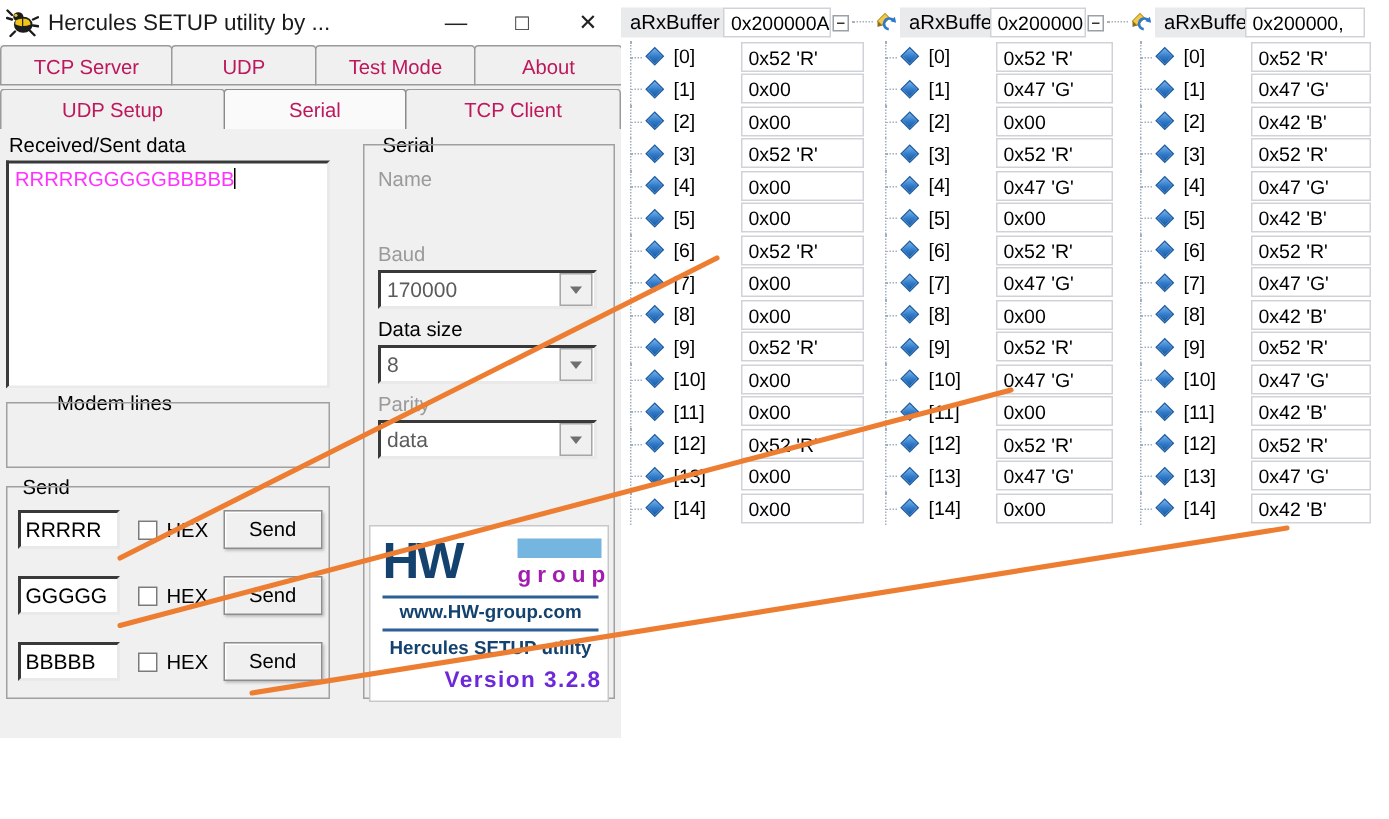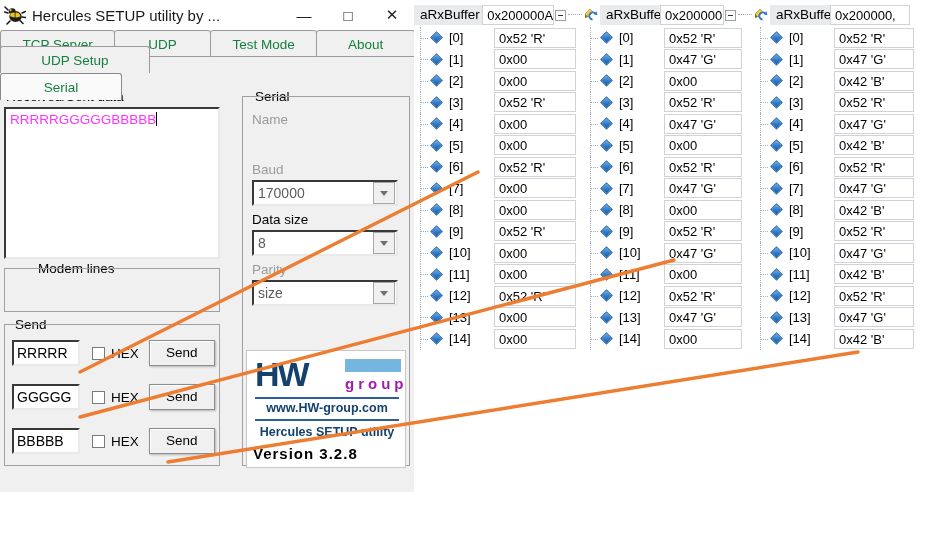--- a/index.html
+++ b/index.html
@@ -25,27 +25,27 @@
     font-size:15px;color:#222;flex:none;
   }
   #win-controls{position:absolute;right:0;top:0;display:flex;}
 
   
   #tabstrip{position:absolute;left:0;top:30px;width:414px;height:58px;}
   .tabrow{position:absolute;left:0;width:414px;height:29px;display:flex;}
   .tab{
     height:27px;line-height:27px;text-align:center;font-size:13.5px;
     background:#f0f0f0;border:1px solid #9a9a9a;border-bottom:none;
-    margin-right:-1px;box-sizing:border-box;color:#15803d;
+    margin-right:-1px;box-sizing:border-box;color:#be185d;
     border-top-left-radius:3px;border-top-right-radius:3px;
     position:relative;
   }
   .tab.active{background:#fafafa;border-color:#8a8a8a;z-index:5;}
   #tabrow-top{top:0;}
-  #tabrow-bottom{top:16px;flex-direction:column;}
+  #tabrow-bottom{top:29px;}
   #tabrow-top .tab{border-bottom:1px solid #9a9a9a;}
 
   
   #mainpanel{position:absolute;left:0;top:88px;width:414px;height:404px;background:#f0f0f0;}
   .grouplabel{
     position:absolute;font-size:13.5px;background:#f0f0f0;padding:0 3px;color:#000;
   }
   .groupbox{position:absolute;border:1px solid #a0a0a0;box-sizing:border-box;}
 
   #recv-label{left:3px;top:1px;}
@@ -123,22 +123,22 @@
     font-weight:bold;font-size:34px;color:#14426e;letter-spacing:-2px;line-height:34px;}
   #hw-bluebar{position:absolute;left:98px;top:8px;width:56px;height:13px;background:#74b6e0;}
   #hw-group{position:absolute;left:98px;top:24px;font-weight:bold;font-size:15px;
     letter-spacing:4px;color:#a21caf;}
   #hw-rule1{position:absolute;left:8px;top:46px;width:144px;height:2px;background:#2b5f96;}
   #hw-url{position:absolute;left:8px;top:50px;width:144px;text-align:center;
     font-weight:bold;font-size:12.5px;color:#14426e;}
   #hw-rule2{position:absolute;left:8px;top:68px;width:144px;height:2px;background:#2b5f96;}
   #hw-sub{position:absolute;left:6px;top:74px;width:148px;text-align:center;
     font-weight:bold;font-size:12.5px;color:#14426e;}
-  #hw-ver{position:absolute;left:6px;top:94px;width:148px;text-align:left;
-    font-weight:bold;font-size:15px;color:#000000;letter-spacing:1px;}
+  #hw-ver{position:absolute;left:6px;top:94px;width:148px;text-align:right;
+    font-weight:bold;font-size:15px;color:#6d28d9;letter-spacing:1px;}
 
   
   #watch-panel{position:absolute;left:414px;top:0;width:512px;height:546px;background:#ffffff;}
   .watch-col{position:absolute;top:0;width:170px;height:366px;}
   .wc-head{
     position:absolute;left:0;top:5px;height:20px;width:100%;
     display:flex;align-items:center;
   }
   .wc-name{
     background:#e9eaec;height:20px;line-height:20px;font-size:13.5px;
@@ -263,21 +263,21 @@
     <div class="fieldlabel black" style="left:252px;top:124px">Data size</div>
     <div class="combo" style="left:252px;top:142px">
       <span class="val">8</span>
       <span class="arrow">
           <i class="caret-dn"></i>
         </span>
     </div>
 
     <div class="fieldlabel" style="left:252px;top:174px">Parity</div>
     <div class="combo" style="left:252px;top:192px">
-      <span class="val">size</span>
+      <span class="val">data</span>
       <span class="arrow">
           <i class="caret-dn"></i>
         </span>
     </div>
 
     <div id="logo-box">
       <div id="hw-letters">HW</div>
       <div id="hw-bluebar"></div>
       <div id="hw-group">group</div>
       <div id="hw-rule1"></div>

